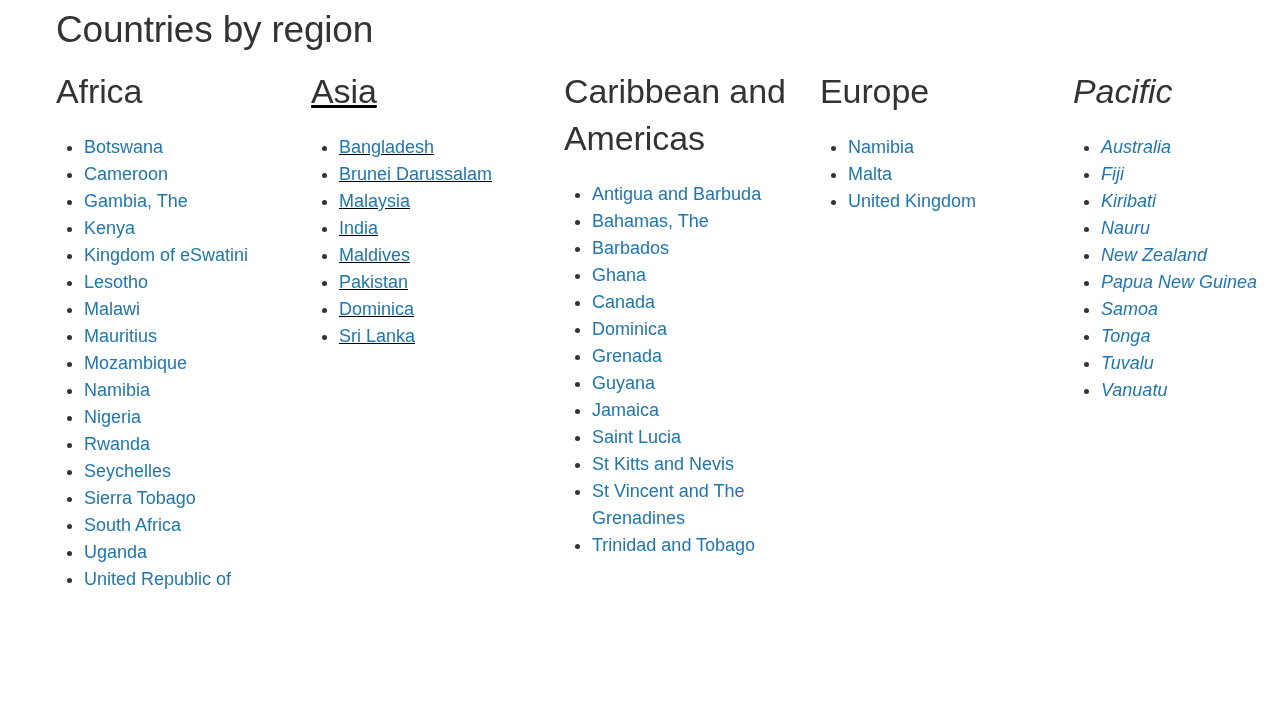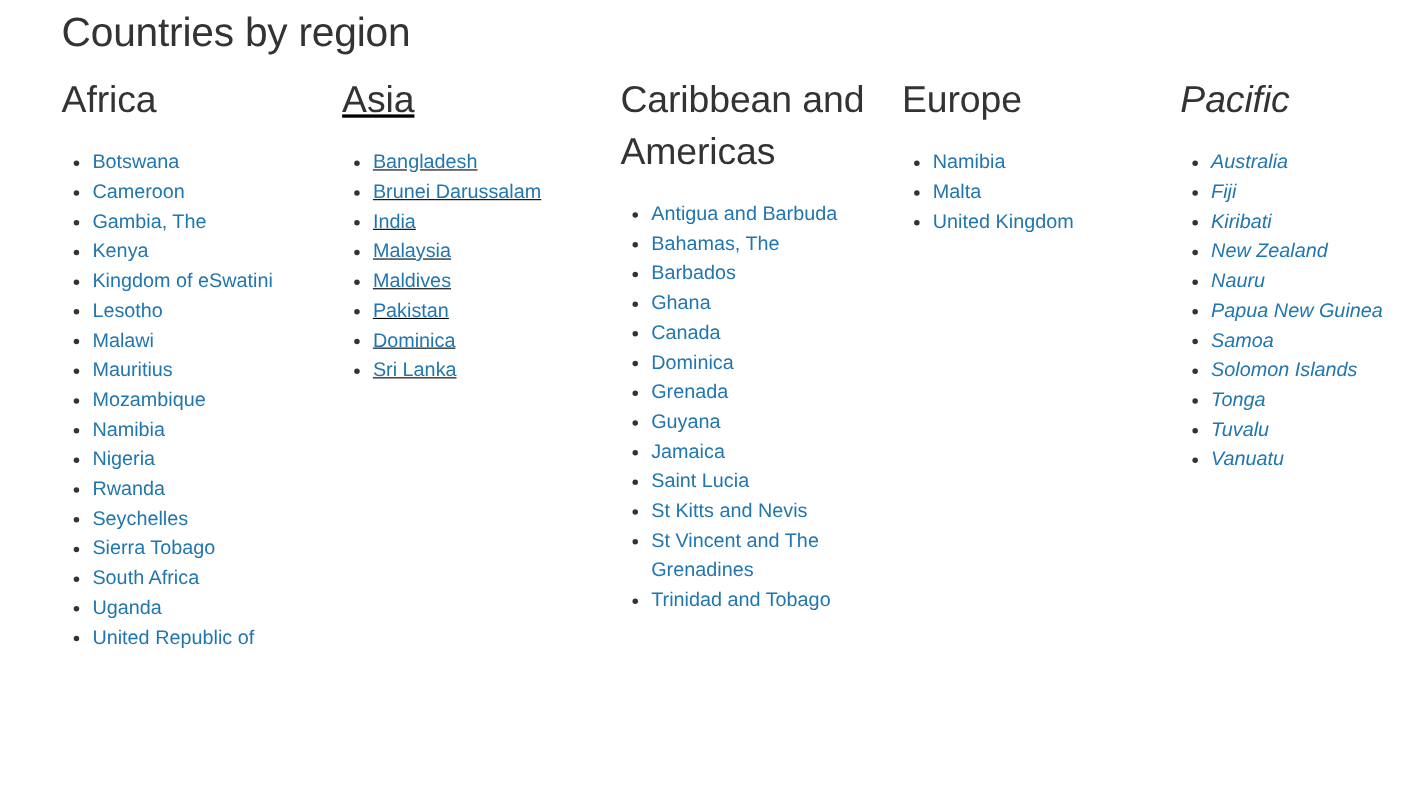--- a/index.html
+++ b/index.html
@@ -123,22 +123,22 @@
         <li class="country-item"><a class="country-link" href="#">United Republic of Tanzania</a></li>
         <li class="country-item"><a class="country-link" href="#">Zambia</a></li>
       </ul>
     </section>
 
     <section class="region-col col-asia">
       <h2 class="region-heading">Asia</h2>
       <ul class="region-list">
         <li class="country-item"><a class="country-link" href="#">Bangladesh</a></li>
         <li class="country-item"><a class="country-link" href="#">Brunei Darussalam</a></li>
+        <li class="country-item"><a class="country-link" href="#">Malaysia</a></li>
         <li class="country-item"><a class="country-link" href="#">India</a></li>
-        <li class="country-item"><a class="country-link" href="#">Malaysia</a></li>
         <li class="country-item"><a class="country-link" href="#">Maldives</a></li>
         <li class="country-item"><a class="country-link" href="#">Pakistan</a></li>
         <li class="country-item"><a class="country-link" href="#">Dominica</a></li>
         <li class="country-item"><a class="country-link" href="#">Sri Lanka</a></li>
       </ul>
     </section>
 
     <section class="region-col col-caribbean">
       <h2 class="region-heading">Caribbean and Americas</h2>
       <ul class="region-list">
@@ -166,25 +166,24 @@
         <li class="country-item"><a class="country-link" href="#">United Kingdom</a></li>
       </ul>
     </section>
 
     <section class="region-col col-pacific">
       <h2 class="region-heading">Pacific</h2>
       <ul class="region-list">
         <li class="country-item"><a class="country-link" href="#">Australia</a></li>
         <li class="country-item"><a class="country-link" href="#">Fiji</a></li>
         <li class="country-item"><a class="country-link" href="#">Kiribati</a></li>
+        <li class="country-item"><a class="country-link" href="#">Nauru</a></li>
         <li class="country-item"><a class="country-link" href="#">New Zealand</a></li>
-        <li class="country-item"><a class="country-link" href="#">Nauru</a></li>
         <li class="country-item"><a class="country-link" href="#">Papua New Guinea</a></li>
         <li class="country-item"><a class="country-link" href="#">Samoa</a></li>
-        <li class="country-item"><a class="country-link" href="#">Solomon Islands</a></li>
         <li class="country-item"><a class="country-link" href="#">Tonga</a></li>
         <li class="country-item"><a class="country-link" href="#">Tuvalu</a></li>
         <li class="country-item"><a class="country-link" href="#">Vanuatu</a></li>
       </ul>
     </section>
 
   </div>
 </div>
 
 </body></html>

